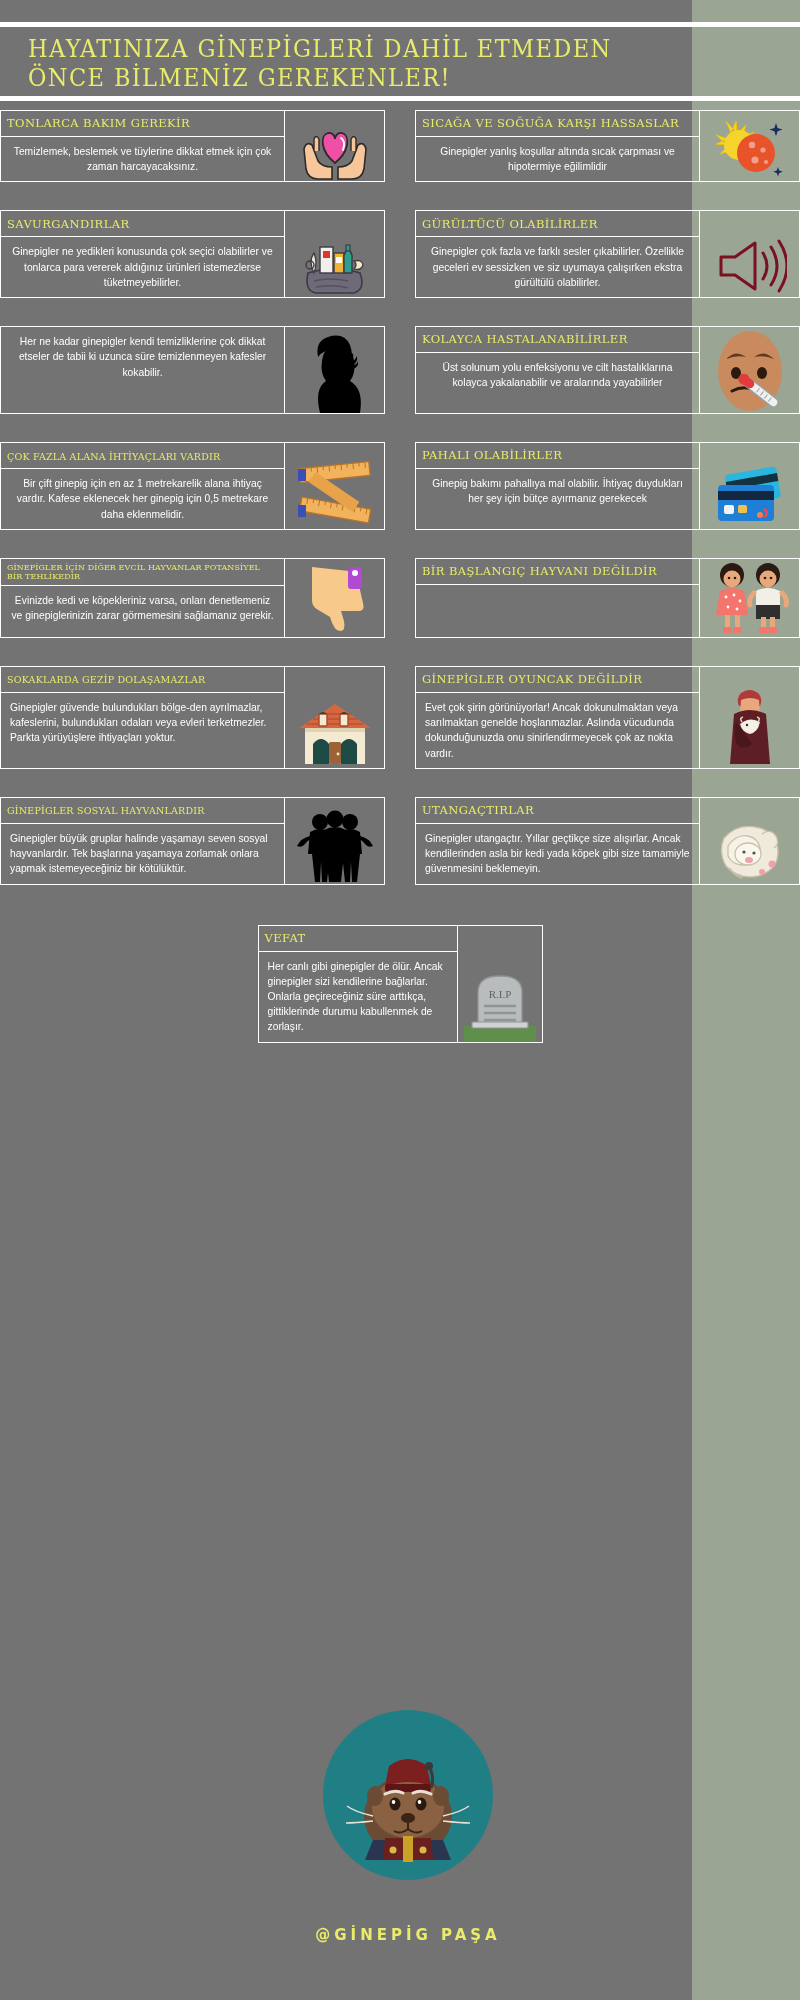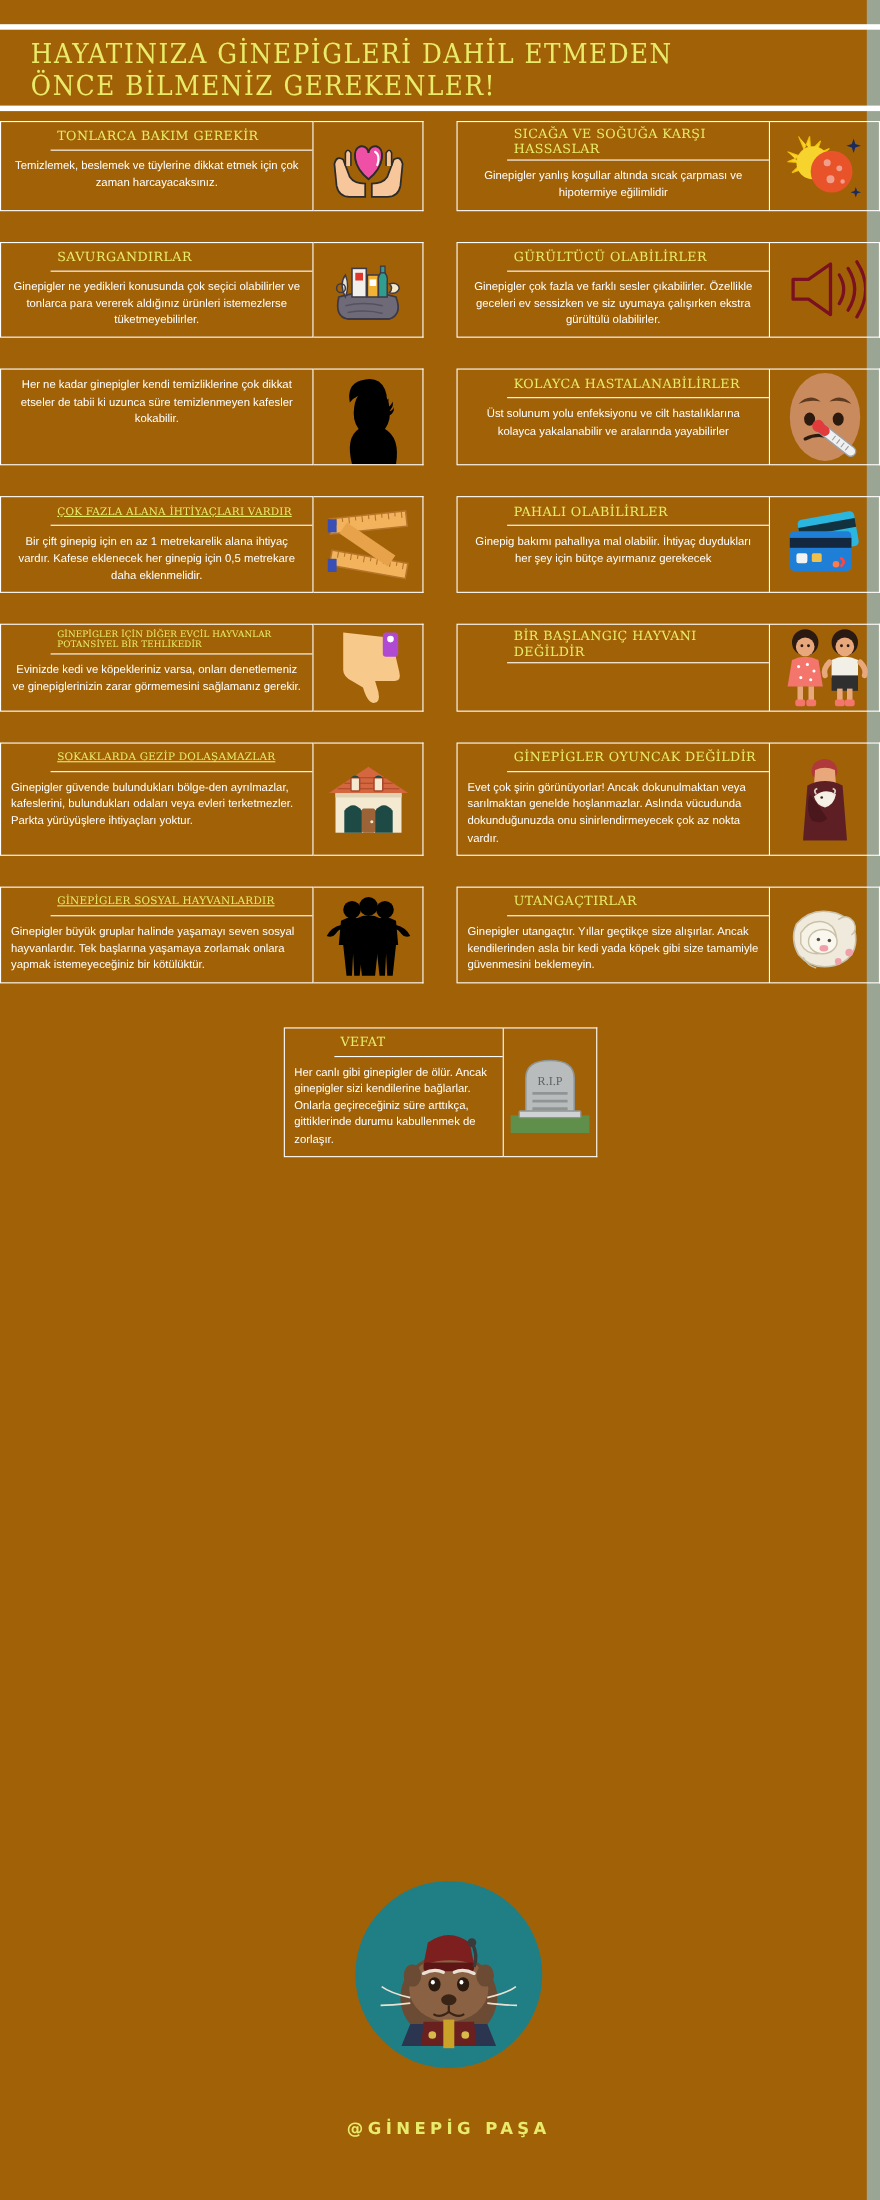--- a/index.html
+++ b/index.html
@@ -5,23 +5,23 @@
   * { box-sizing: border-box; margin: 0; padding: 0; }
   html, body {
     width: 800px;
     height: 2000px;
     background: #9ba593;
     font-family: "Liberation Sans", sans-serif;
     overflow: hidden;
   }
   .page {
     position: relative;
-    width: 788px;
+    width: 692px;
     height: 2000px;
-    background: #a16207;
+    background: #737373;
   }
 
   
   .top-rule {
     position: absolute;
     left: 0; top: 22px;
     width: 800px; height: 5px;
     background: #ffffff;
   }
   .header {
@@ -72,48 +72,47 @@
     width: 285px;
     display: flex;
     flex-direction: column;
   }
   .card-title-wrap {
     border-bottom: 1px solid #ffffff;
     padding: 4px 6px 3px 6px;
     min-height: 26px;
     display: flex;
     align-items: center;
-    margin-left: 45px;
   }
   .card-title {
     font-family: "DejaVu Serif", serif;
     color: #e8ec6a;
     text-transform: uppercase;
     font-size: 11.5px;
     letter-spacing: 0.4px;
     line-height: 1.18;
     font-weight: 400;
   }
-  .card-title.sm { font-size: 9.5px; letter-spacing: 0.2px; text-decoration: underline; }
+  .card-title.sm { font-size: 9.5px; letter-spacing: 0.2px; }
   .card-title.xs { font-size: 8px; letter-spacing: 0.1px; }
   .card-body {
     flex: 1;
     padding: 7px 9px 7px 9px;
     color: #ffffff;
     font-size: 10.3px;
     line-height: 1.48;
     text-align: center;
   }
   .card-body.left { text-align: left; }
   .card-icon {
     border: 1px solid #ffffff;
     border-left: none;
     width: 100px;
     display: flex;
-    align-items: center;
+    align-items: flex-end;
     justify-content: center;
     overflow: hidden;
   }
   .card-icon svg { display: block; }
 
   
   .center-row {
     position: relative;
     width: 800px;
     display: flex;

